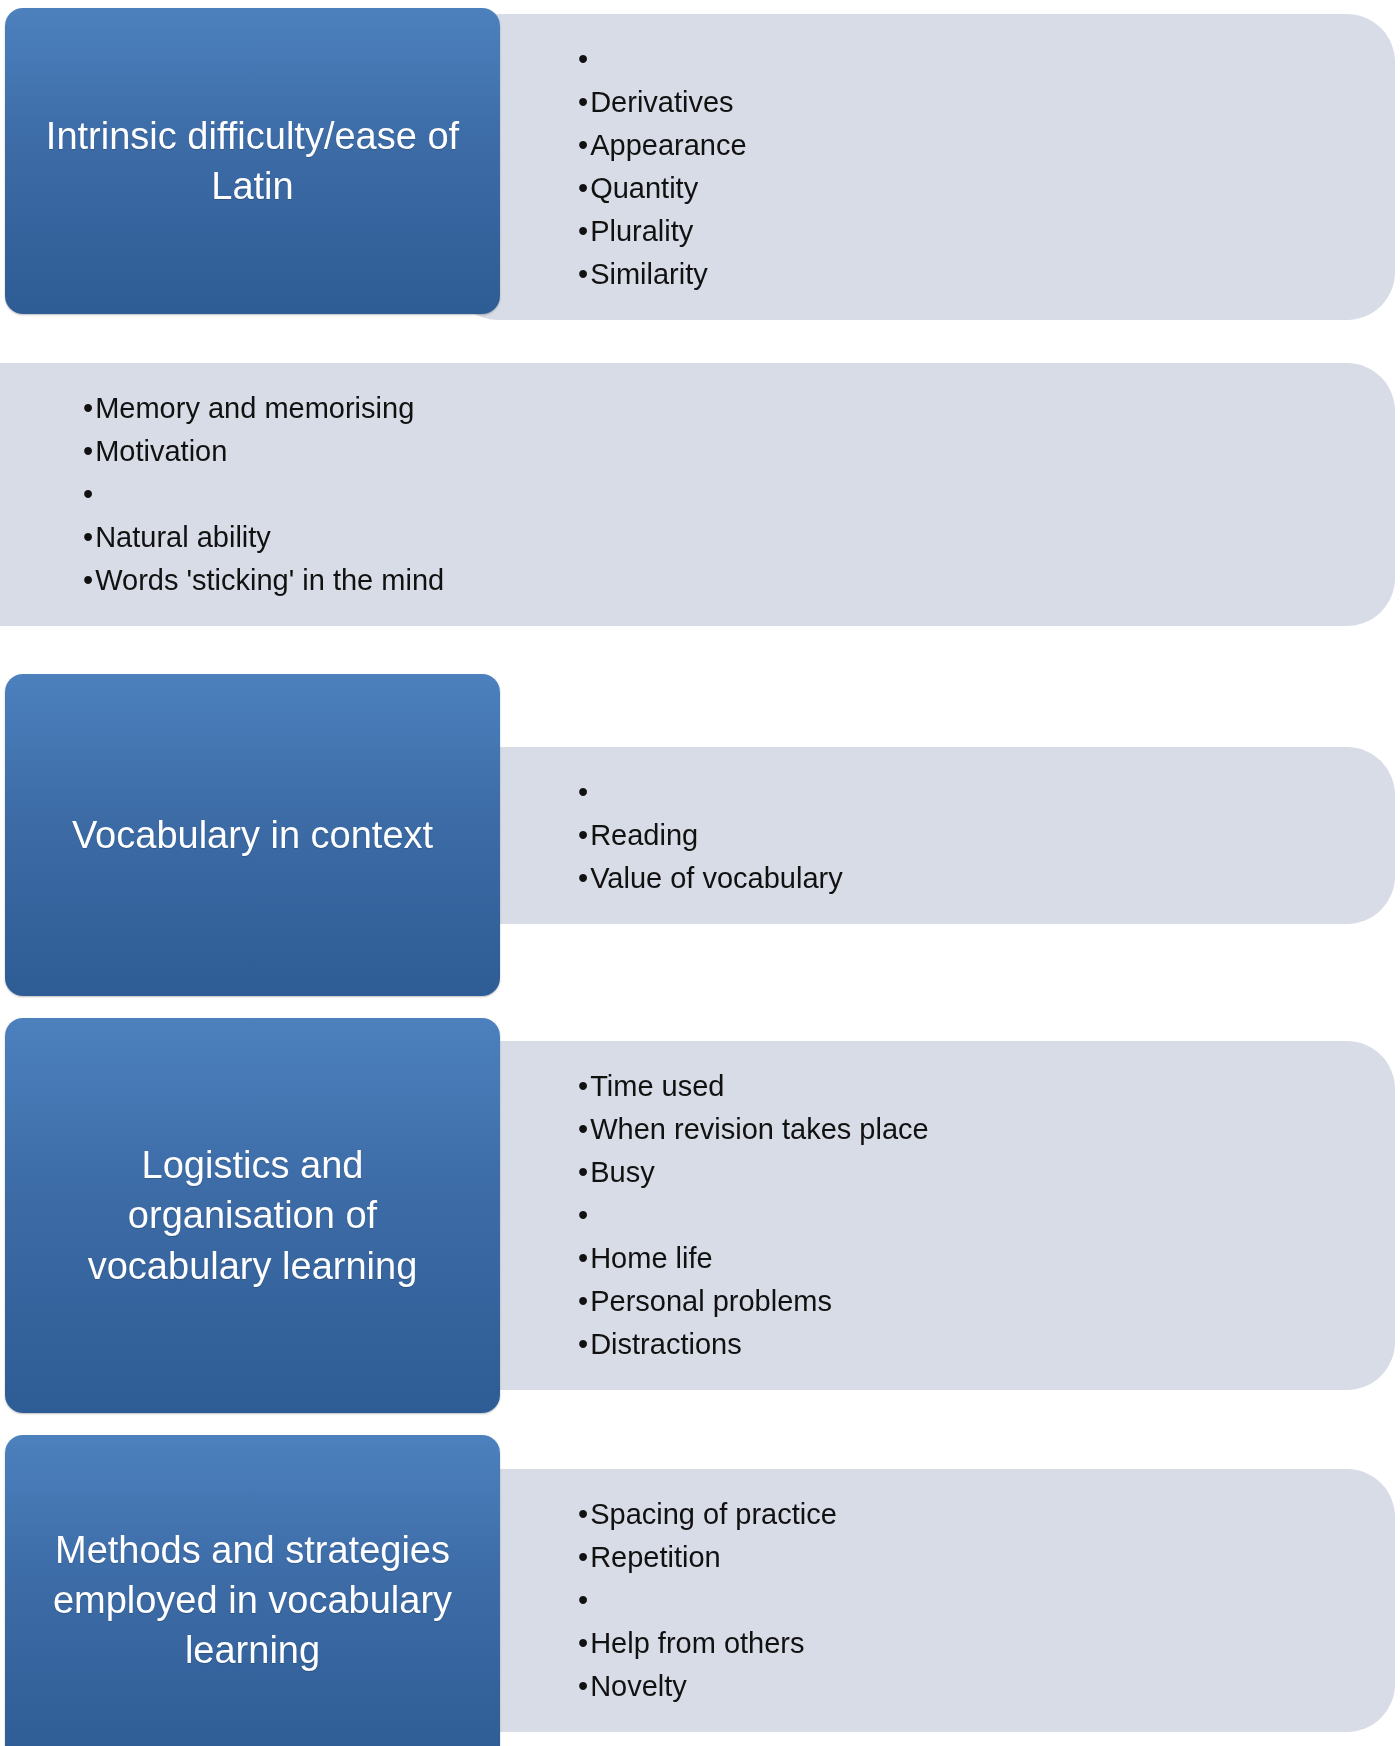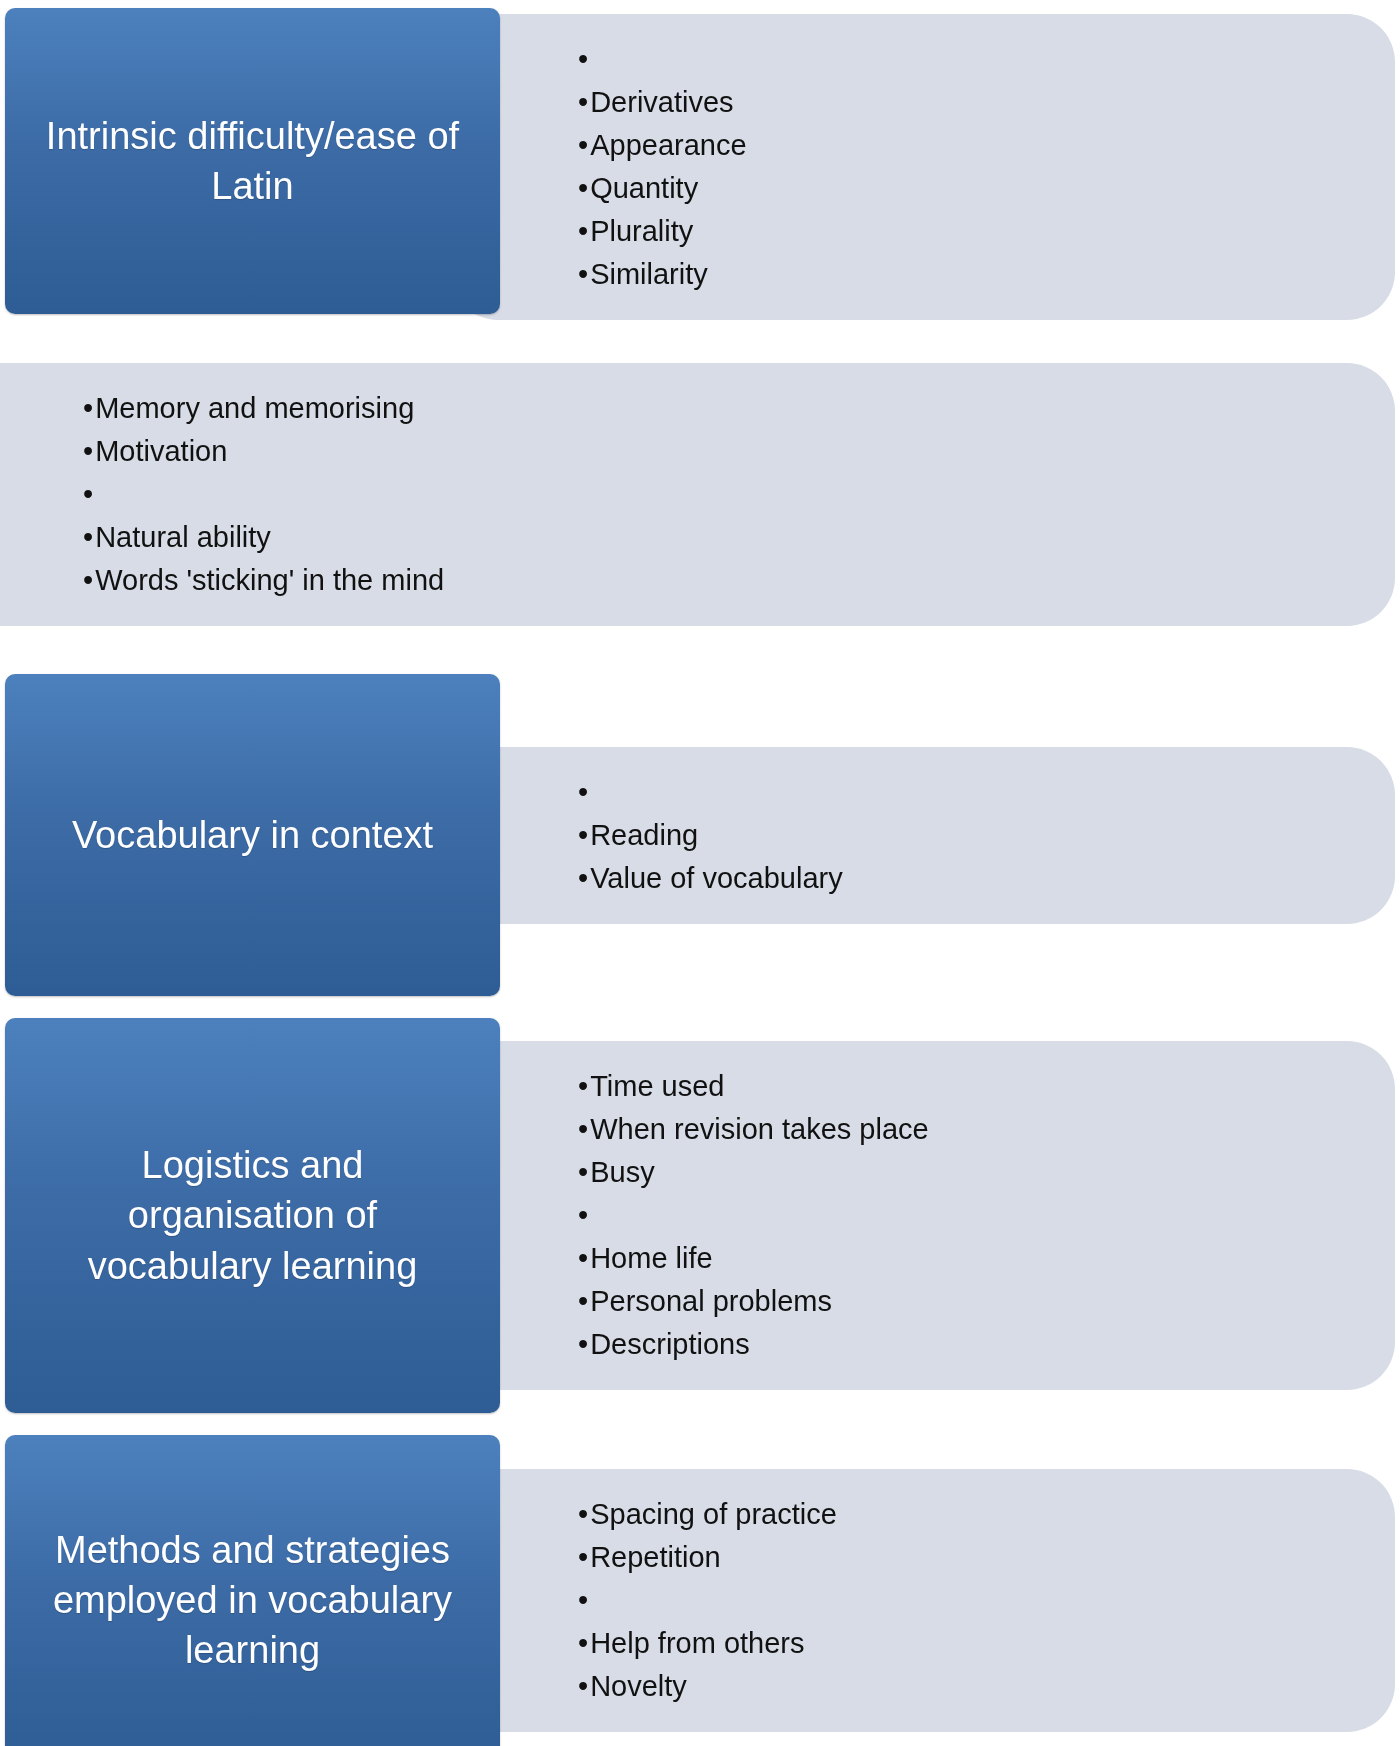--- a/index.html
+++ b/index.html
@@ -27,21 +27,21 @@
   .row:nth-child(1) { min-height: 306px; }
   .row:nth-child(2) { min-height: 316px; }
   .row:nth-child(3) { min-height: 322px; }
   .row:nth-child(4) { min-height: 395px; }
   .row:nth-child(5) { min-height: 330px; }
 
   .category {
     flex: 0 0 495px;
     width: 495px;
     z-index: 2;
-    border-radius: 10px;
+    border-radius: 18px;
     background: linear-gradient(180deg, #4c81be 0%, #3c6ba6 45%, #2e5c94 100%);
     box-shadow: 0 1px 2px rgba(0,0,0,0.25);
     display: flex;
     align-items: center;
     justify-content: center;
     padding: 18px 30px;
     box-sizing: border-box;
   }
   .category-label {
     color: #ffffff;
@@ -190,21 +190,21 @@
           <li class="bullet-item">
             <span class="bullet-marker">•</span>
             <span>Home life</span>
           </li>
           <li class="bullet-item">
             <span class="bullet-marker">•</span>
             <span>Personal problems</span>
           </li>
           <li class="bullet-item">
             <span class="bullet-marker">•</span>
-            <span>Descriptions</span>
+            <span>Distractions</span>
           </li>
         </ul>
     </div>
   </div>
 
   <div class="row">
     <div class="category">
       <div class="category-label">Methods and strategies employed in vocabulary learning</div>
     </div>
     <div class="panel">

